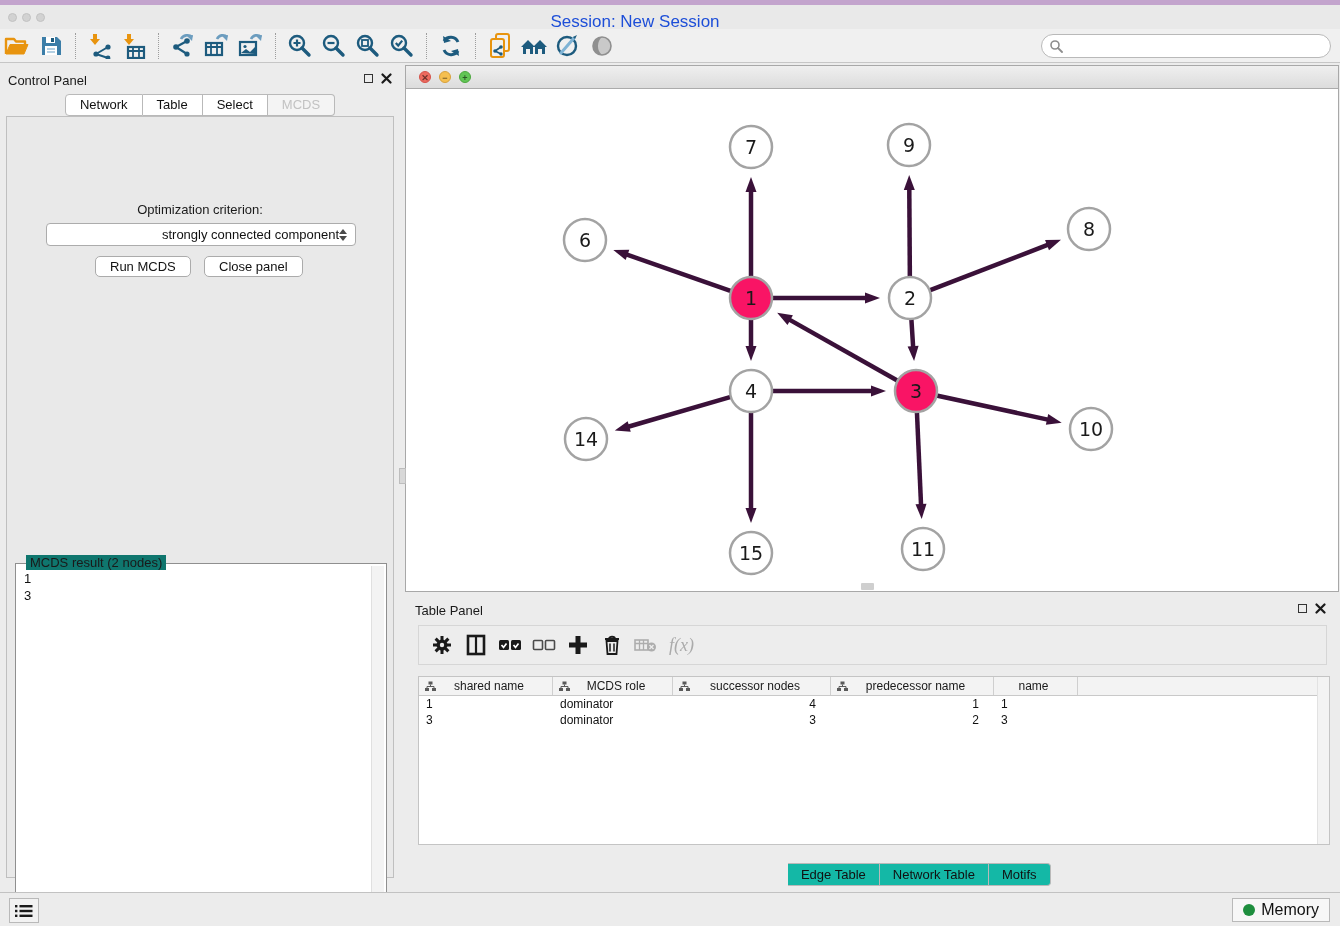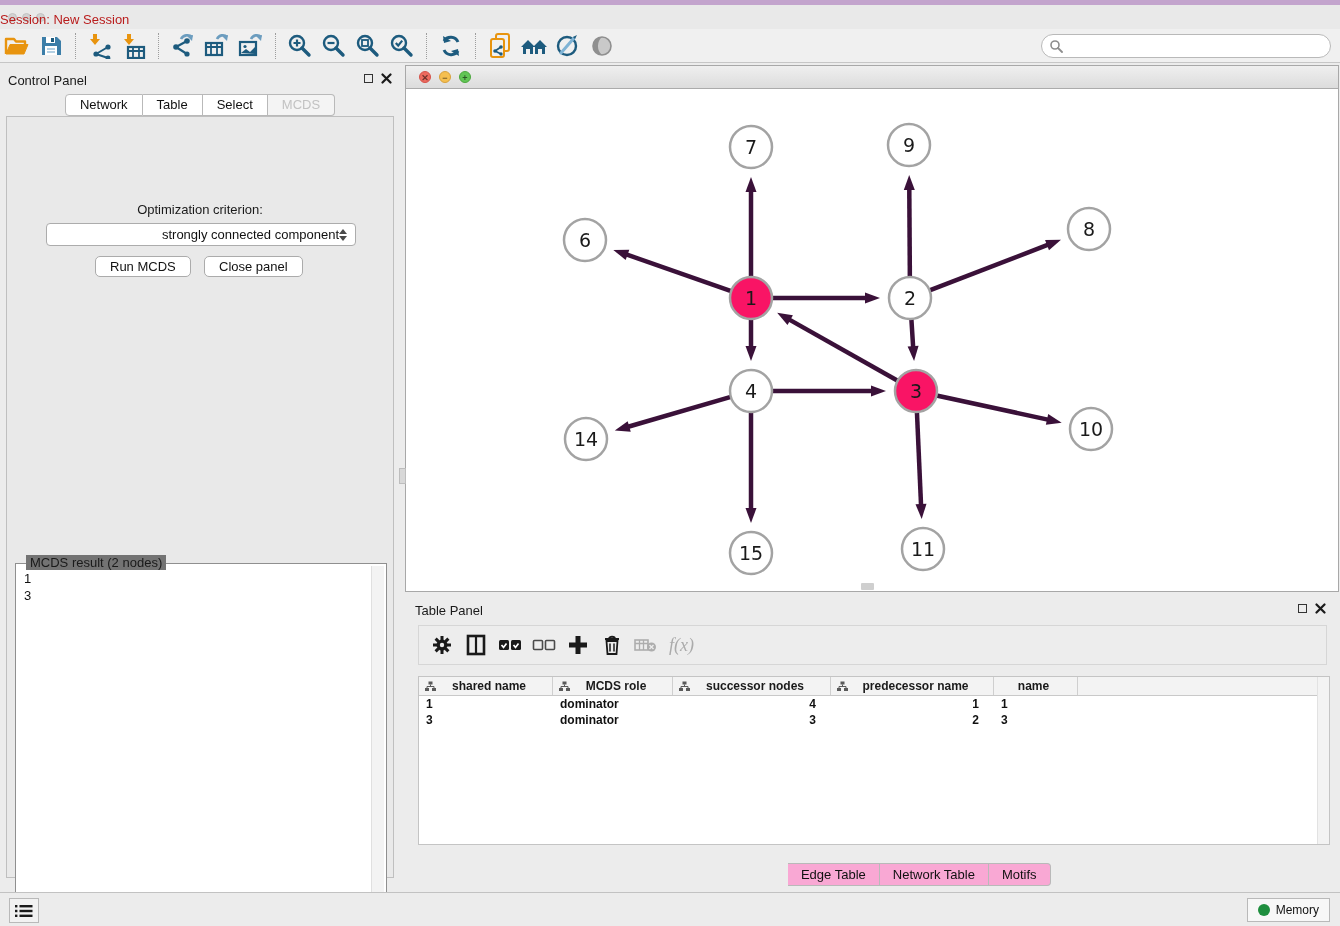--- a/index.html
+++ b/index.html
@@ -6,21 +6,21 @@
   html,body { background:#DDD; }
   #root {
     position:relative; width:1340px; height:926px;
     background:#ECECEC; overflow:hidden;
     font-family:"Liberation Sans", sans-serif; font-size:13px; color:#222;
   }
   
   .top-strip { position:absolute; left:0; top:0; width:1340px; height:5px; background:#C3A4CD; }
   .titlebar { position:absolute; left:0; top:5px; width:1340px; height:24px; background:#E9E9E9; }
   .traffic-dim { position:absolute; top:8px; width:9px; height:9px; border-radius:50%; background:#D2D2D2; border:1px solid #C2C2C2; }
-  .title-text { position:absolute; top:7px; left:0; width:1270px; text-align:left; color:#b91c1c; font-size:13px; }
+  .title-text { position:absolute; top:7px; left:0; width:1270px; text-align:center; color:#1d4ed8; font-size:17px; }
   .toolbar {
     position:absolute; left:0; top:29px; width:1340px; height:34px;
     background:#F0F0F0; border-bottom:1px solid #C6C6C6;
     display:flex; align-items:center;
   }
   .tb-icon { width:34px; height:30px; display:flex; align-items:center; justify-content:center; cursor:pointer; flex:0 0 auto; }
   .tb-sep { width:1px; height:26px; border-left:1px dotted #9D9D9D; margin:0 7px; flex:0 0 auto; }
   .search-wrap { margin-left:auto; margin-right:9px; position:relative; }
   .search-wrap input {
     width:290px; height:24px; border:1px solid #B9B9B9; border-radius:12px;
@@ -61,21 +61,21 @@
   .cp-button {
     position:absolute; top:139px; height:21px; background:#FFF; border:1px solid #ABABAB;
     border-radius:5px; font-size:13px; color:#111; cursor:pointer;
     font-family:"Liberation Sans", sans-serif; padding:0 14px;
   }
   .fieldset {
     position:absolute; left:8px; top:446px; width:372px; height:378px;
     border:1px solid #8F8F8F; background:#FFF;
   }
   .fieldset-label {
-    position:absolute; left:10px; top:-9px; background:#737373; padding:0 4px;
+    position:absolute; left:10px; top:-9px; background:#0f766e; padding:0 4px;
     font-size:13px; color:#1A1A1A;
   }
   .result-text { position:absolute; left:8px; top:6px; font-size:13px; color:#111; white-space:pre-line; line-height:17px; }
   .result-scroll { position:absolute; right:2px; top:2px; width:13px; height:372px; background:#F3F3F3; border-left:1px solid #E0E0E0; }
 
   
   .network-window {
     position:absolute; left:405px; top:65px; width:934px; height:527px;
     background:#FFF; border:1px solid #A8A8A8;
   }
@@ -93,46 +93,46 @@
   .splitter-grip { position:absolute; left:399px; top:468px; width:7px; height:16px; background:#D8D8D8; border:1px solid #BDBDBD; }
 
   
   .table-panel { position:absolute; left:405px; top:595px; width:935px; height:295px; background:#ECECEC; }
   .tp-toolbar {
     position:absolute; left:13px; top:30px; width:909px; height:40px;
     background:#EDEDED; border:1px solid #D6D6D6; display:flex; align-items:center; padding-left:8px; gap:4px;
   }
   .tp-icon { width:30px; height:30px; display:flex; align-items:center; justify-content:center; cursor:pointer; }
   .fx-label { font-family:"Liberation Serif", serif; font-style:italic; font-size:18px; color:#ABABAB; margin-left:4px; cursor:default; }
-  .table-wrap { position:absolute; left:13px; top:81px; width:912px; height:169px; background:#FFF; border:1px solid #C4C4C4;font-weight:bold; }
+  .table-wrap { position:absolute; left:13px; top:81px; width:912px; height:169px; background:#FFF; border:1px solid #C4C4C4; }
   .thead { display:flex; height:19px; background:#F3F3F3; border-bottom:1px solid #C9C9C9; }
   .th { display:flex; align-items:center; border-right:1px solid #CFCFCF; font-size:12px; color:#1A1A1A; padding-left:6px; cursor:pointer; }
   .th .th-label { flex:1; text-align:center; padding-right:10px; }
   .tr { display:flex; height:16px; cursor:pointer; }
   .td { font-size:12px; color:#111; line-height:16px; padding:0 7px; overflow:hidden; }
   .td.right { text-align:right; padding-right:15px; }
   .table-scroll { position:absolute; right:0px; top:0px; width:12px; height:167px; background:#F3F3F3; border-left:1px solid #E2E2E2; }
   .tp-tabs { position:absolute; left:0; top:268px; width:100%; display:flex; justify-content:center; }
   .tp-tab {
-    height:23px; line-height:21px; padding:0 13px; background:#f9a8d4; border:1px solid #B9B9B9;
+    height:23px; line-height:21px; padding:0 13px; background:#14b8a6; border:1px solid #B9B9B9;
     border-left:none; font-size:13px; color:#111; cursor:pointer;
   }
   .tp-tab:first-child { border-left:1px solid #B9B9B9; border-radius:4px 0 0 4px;margin-top:33px; }
   .tp-tab:last-child { border-radius:0 4px 4px 0; }
   .tp-tab.active { background:#D9D9D9; color:#ABABAB; }
 
   
   .statusbar { position:absolute; left:0; top:892px; width:1340px; height:34px; background:#ECECEC; border-top:1px solid #C2C2C2; }
   .status-left-btn {
     position:absolute; left:9px; top:5px; width:30px; height:25px; background:#F2F2F2;
     border:1px solid #B9B9B9; display:flex; align-items:center; justify-content:center; cursor:pointer;
   }
   .memory-btn {
     position:absolute; right:10px; top:5px; height:24px; background:#F7F7F7; border:1px solid #B9B9B9;
-    display:flex; align-items:center; gap:6px; padding:0 10px; font-size:12px; color:#111; cursor:pointer;
+    display:flex; align-items:center; gap:6px; padding:0 10px; font-size:16px; color:#111; cursor:pointer;
   }
   .mem-dot { width:12px; height:12px; border-radius:50%; background:#1E8E3E; }
 </style>
 </head>
 <body>
 
 <div id="root">
   <div class="top-strip"></div>
 
   <div class="titlebar">

